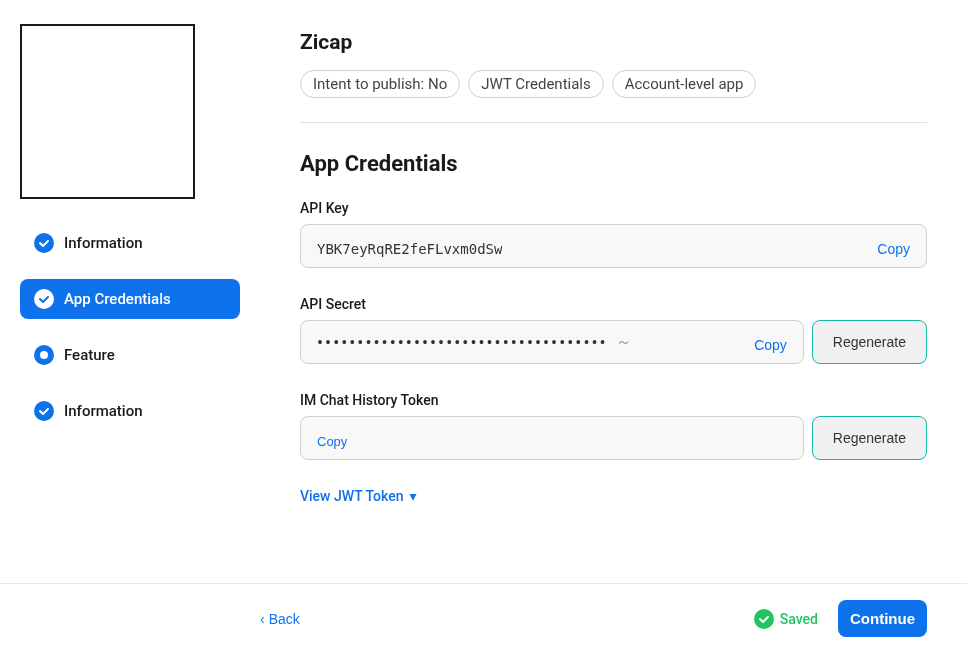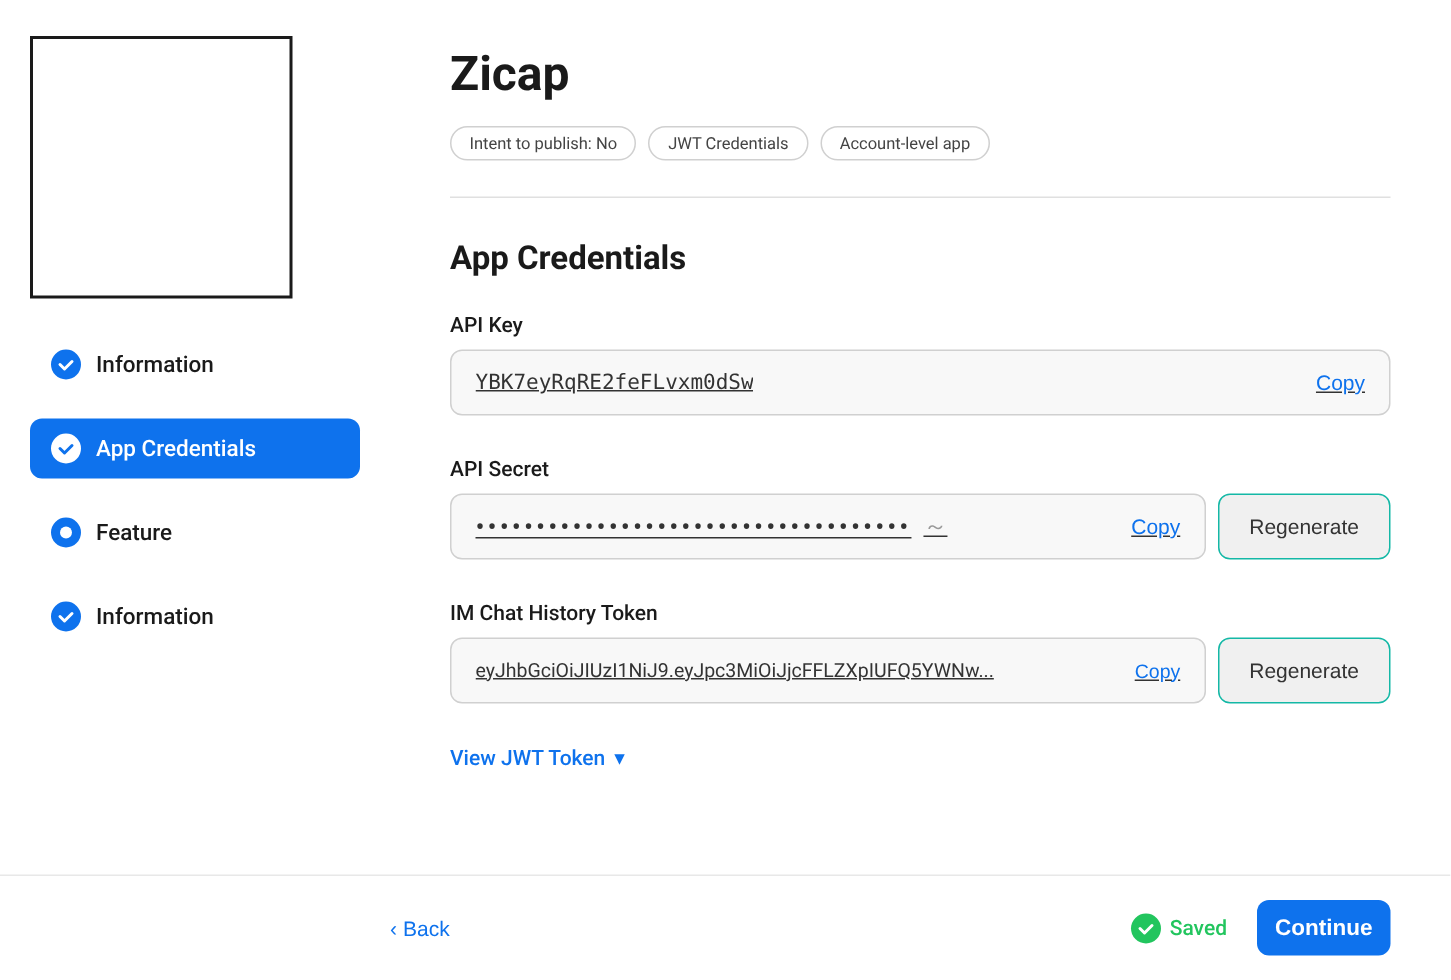--- a/index.html
+++ b/index.html
@@ -104,38 +104,38 @@
     }
 
     
     .main {
       flex: 1;
       padding: 30px 40px;
       overflow-y: auto;
     }
 
     .app-title {
-      font-size: 32px;
+      font-size: 21px;
       font-weight: 700;
       color: #1a1a1a;
       margin-bottom: 16px;
     }
 
     .badges {
       display: flex;
       gap: 8px;
       margin-bottom: 24px;
       flex-wrap: wrap;
     }
 
     .badge {
       padding: 4px 12px;
       border: 1px solid #d0d0d0;
       border-radius: 20px;
-      font-size: 11px;
+      font-size: 15px;
       color: #444;
       background: #fff;
     }
 
     .divider {
       border: none;
       border-top: 1px solid #e0e0e0;
       margin-bottom: 28px;
     }
 
@@ -159,30 +159,29 @@
 
     .field-row {
       display: flex;
       align-items: center;
       gap: 8px;
     }
 
     .field-input {
       flex: 1;
       display: flex;
-      align-items: center;
+      align-items: flex-end;
       justify-content: space-between;
       border: 1px solid #d0d0d0;
       border-radius: 8px;
       padding: 10px 16px;
       background: #f8f8f8;
       font-size: 14px;
       color: #333;
       min-height: 44px;
-      text-decoration: underline;
     }
 
     .field-input .value {
       font-family: monospace;
       font-size: 14px;
       color: #333;
       overflow: hidden;
       text-overflow: ellipsis;
       white-space: nowrap;
     }
@@ -396,21 +395,20 @@
           <button class="copy-btn-inline">Copy</button>
         </div>
         <button class="regen-btn">Regenerate</button>
       </div>
     </div>
 
     <div class="field-group">
       <div class="field-label">IM Chat History Token</div>
       <div class="field-row">
         <div class="field-input">
-          <span class="im-token-value">eyJhbGciOiJIUzI1NiJ9.eyJpc3MiOiJjcFFLZXpIUFQ5YWNw...</span>
           <button class="im-token-copy copy-btn-inline">Copy</button>
         </div>
         <button class="regen-btn">Regenerate</button>
       </div>
     </div>
 
     <div class="view-jwt">
       <span>View JWT Token</span>
       <span>▾</span>
     </div>

